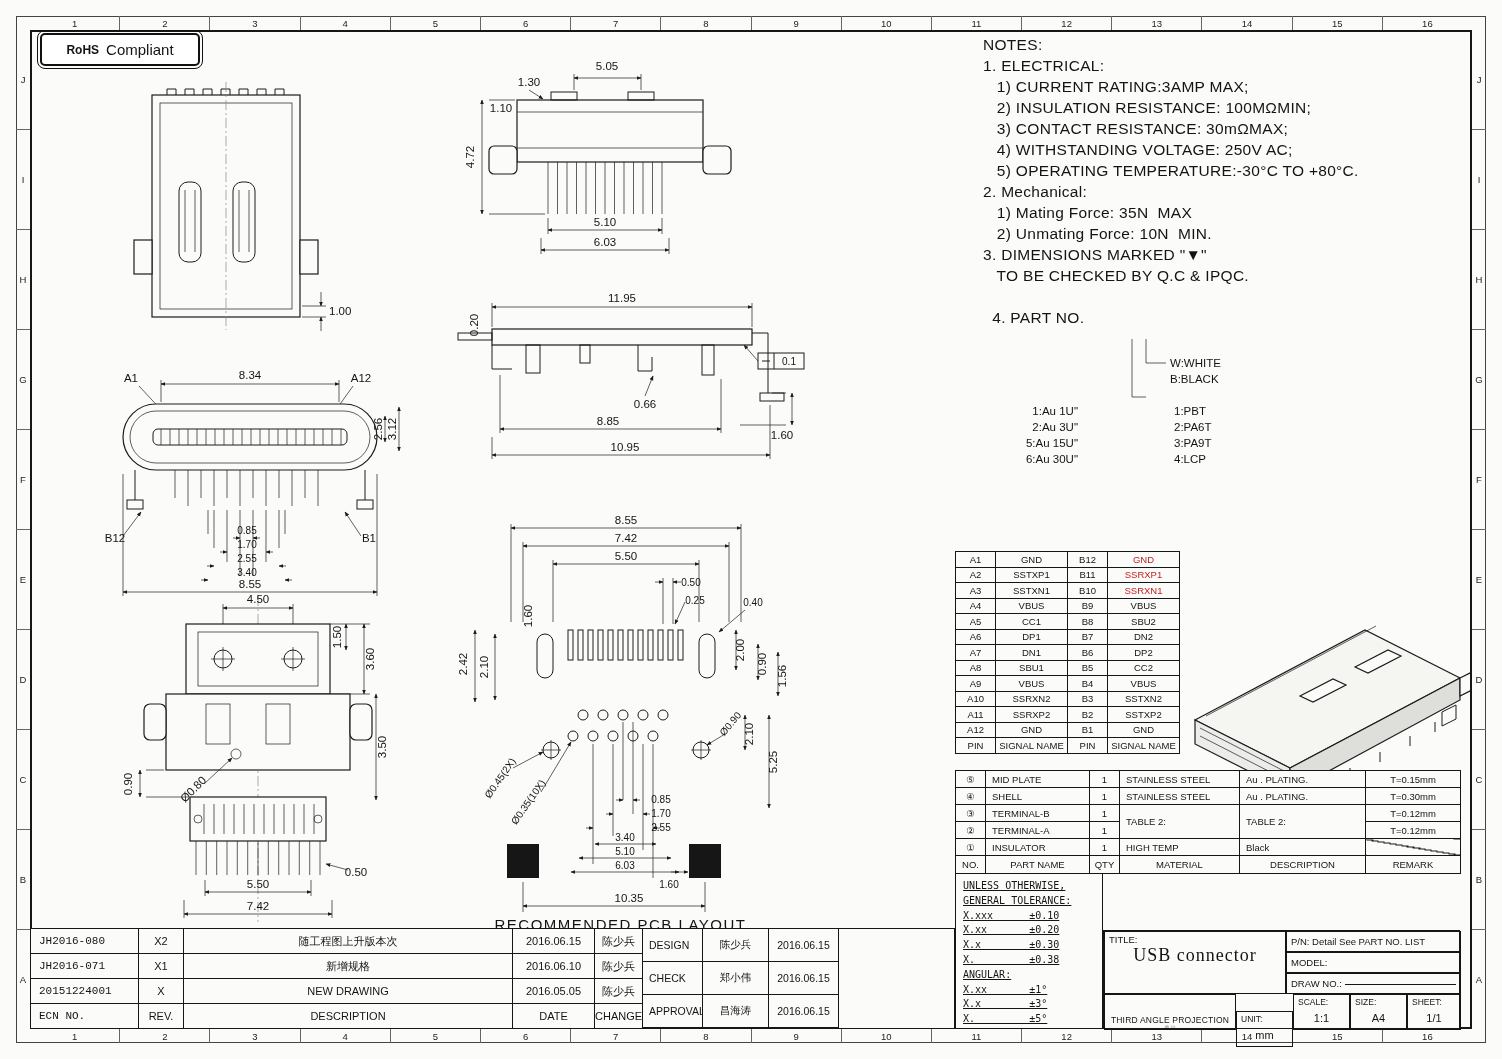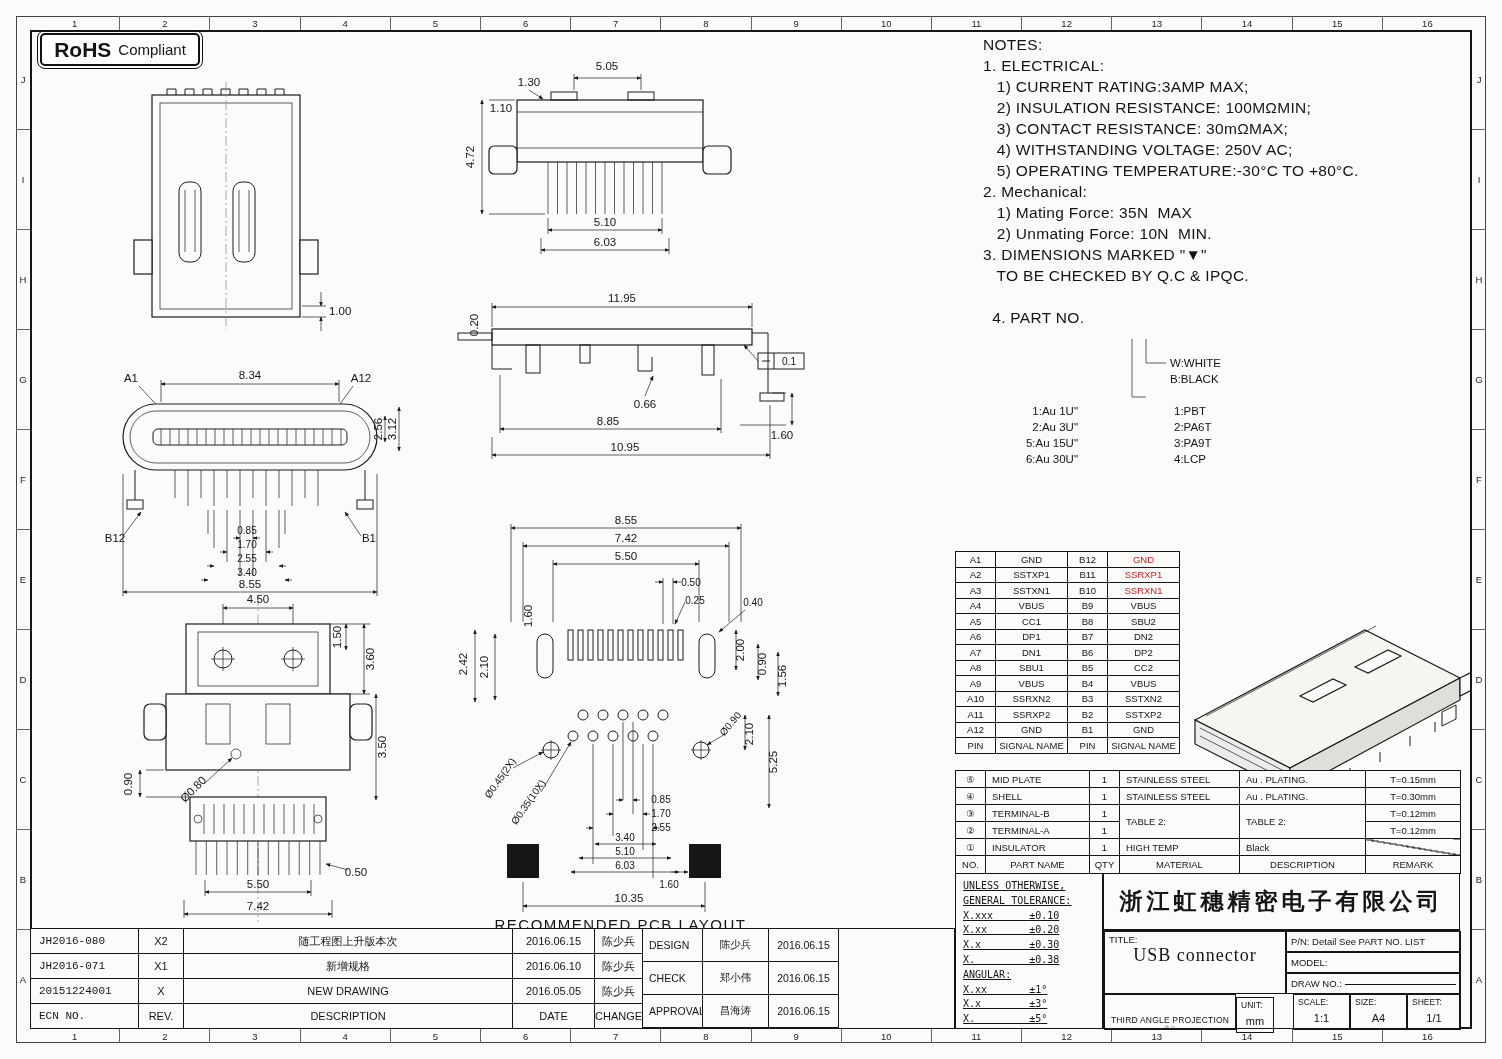--- a/index.html
+++ b/index.html
@@ -17,21 +17,21 @@
   .gs-v { top:30px; height:999px; width:14px; flex-direction:column; }
   .gs-left { left:16px; } .gs-right { left:1472px; }
   .gridcell { flex:1; display:flex; align-items:center; justify-content:center; font-size:9.5px; color:#222; }
   .gs-h .gridcell + .gridcell { border-left:1px solid #666; }
   .gs-v .gridcell + .gridcell { border-top:1px solid #666; }
 
   
   .rohs { position:absolute; left:40px; top:33px; width:160px; height:33px; border:2px solid #111;
           border-radius:5px; outline:1px solid #111; outline-offset:2px; background:#fff;
           display:flex; align-items:center; justify-content:center; gap:7px; }
-  .rohs .rb { font-weight:bold; font-size:21px; } .rohs .rr { font-size:15px; }
+  .rohs .rb { font-weight:bold; font-size:12px; } .rohs .rr { font-size:15px; }
 
   
   .notes { position:absolute; left:983px; top:34px; width:492px; font-size:15.5px; line-height:21px;
            letter-spacing:0.3px; }
   .notes div { white-space:pre; min-height:21px; }
 
   
   svg .ln   { stroke:#1c1c1c; stroke-width:1; fill:none; }
   svg .thin { stroke:#1c1c1c; stroke-width:0.7; fill:none; }
   svg .fw   { fill:#fbfbf9; stroke:#1c1c1c; stroke-width:1.2; }
@@ -746,21 +746,20 @@
       <div>X.xxx      ±0.10</div>
       <div>X.xx       ±0.20</div>
       <div>X.x        ±0.30</div>
       <div>X.         ±0.38</div>
       <div>ANGULAR:</div>
       <div>X.xx       ±1°</div>
       <div>X.x        ±3°</div>
       <div>X.         ±5°</div>
   </div>
 
-  <div class="company abs" style="left:1103px;top:873px;width:357px;height:57px">浙江虹穗精密电子有限公司</div>
 
   <div class="abs titleblock" style="left:1103px;top:930px;width:357px;height:99px">
     <div class="tbc" style="left:0;top:0;width:182px;height:63px">
       <div class="tb-label">TITLE:</div>
       <div class="tb-title">USB connector</div>
     </div>
     <div class="tbc" style="left:182px;top:0;width:175px;height:21px">
       <span class="pn-text">P/N: Detail See PART NO. LIST</span>
     </div>
     <div class="tbc" style="left:182px;top:21px;width:175px;height:21px">
@@ -772,21 +771,21 @@
     </div>
     <div class="tbc proj" style="left:0;top:63px;width:132px;height:36px">
       <div class="proj-label">THIRD ANGLE PROJECTION</div>
       <svg width="64" height="20" viewBox="0 0 64 20">
         <circle class="ln" cx="16" cy="10" r="8"></circle>
         <circle class="ln" cx="16" cy="10" r="3.5"></circle>
         <line class="thin" x1="4" y1="10" x2="28" y2="10"></line>
         <path class="ln" d="M40,4 L56,7 L56,13 L40,16 Z"></path>
       </svg>
     </div>
-    <div class="tbc kv" style="left:132px;top:66px;width:38px;height:36px">
+    <div class="tbc kv" style="left:132px;top:80px;width:57px;height:36px">
       <div class="kv-l">UNIT:</div>
       <div class="kv-v">mm</div>
     </div>
     <div class="tbc kv" style="left:189px;top:63px;width:57px;height:36px">
       <div class="kv-l">SCALE:</div>
       <div class="kv-v">1:1</div>
     </div>
     <div class="tbc kv" style="left:246px;top:63px;width:57px;height:36px">
       <div class="kv-l">SIZE:</div>
       <div class="kv-v">A4</div>

